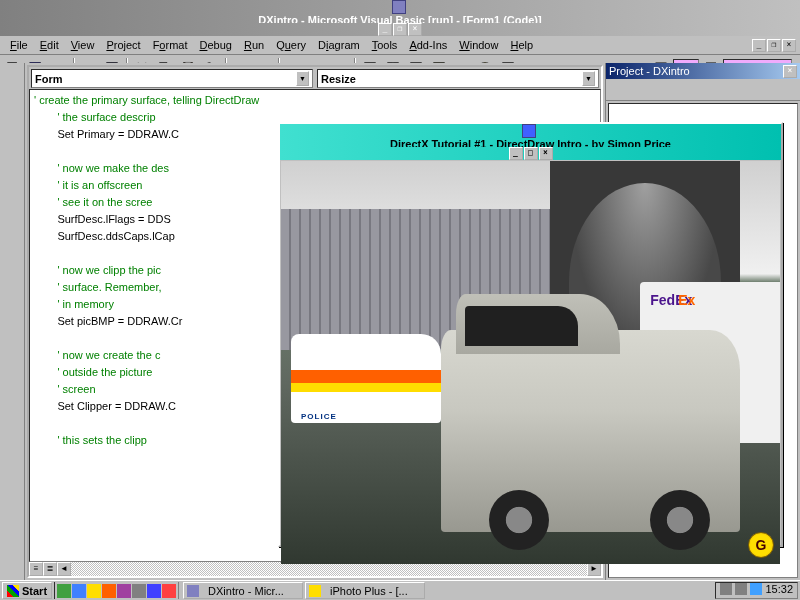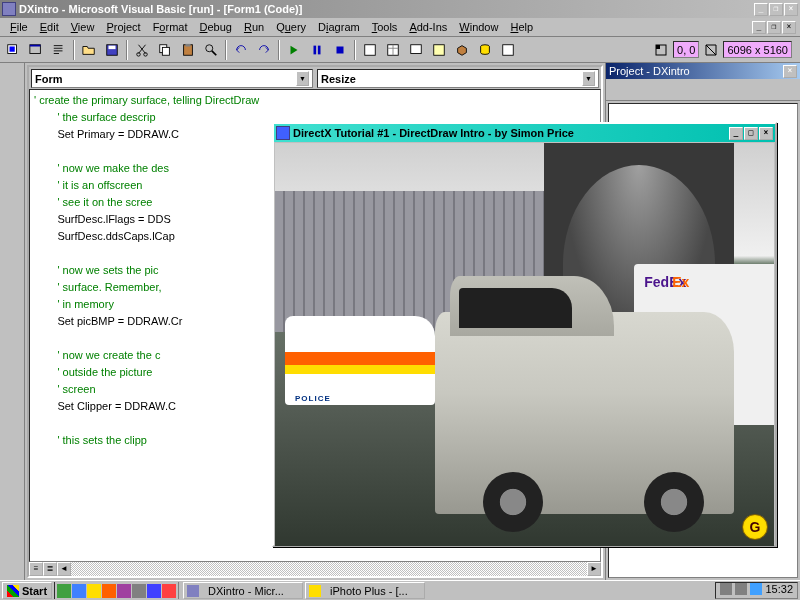--- a/index.html
+++ b/index.html
@@ -1,17 +1,17 @@
 <!DOCTYPE html>
 <html><head>
 <meta charset="utf-8">
 <style>
 * { box-sizing: border-box; margin: 0; padding: 0; font-family: "Tahoma","MS Sans Serif",sans-serif; font-size: 11px; }
 body { background: #008080; width: 800px; height: 600px; overflow: hidden; position: relative; }
-.titlebar { height: 18px; background: linear-gradient(to right,#0a246a,#a6caf0); color: #fff; display: flex; align-items: center; padding: 0 2px; }
+.titlebar { height: 36px; background: linear-gradient(to right,#0a246a,#a6caf0); color: #fff; display: flex; align-items: center; padding: 0 2px; flex-direction: column; }
 .titlebar.inactive { background: linear-gradient(to right,#808080,#c0c0c0); }
 .titlebar .ticon { width: 14px; height: 14px; background: #8080c0; margin-right: 3px; border: 1px solid #404080; }
 .titlebar .ttl { flex: 1; font-weight: bold; font-size: 11px; white-space: nowrap; overflow: hidden; }
 .winbtns { display: flex; gap: 1px; }
 .wbtn { width: 14px; height: 13px; background: #c0c0c0; border: 1px outset #fff; font-size: 8px; line-height: 10px; text-align: center; font-family: monospace; cursor: pointer; }
 .menubar { height: 19px; background: #c0c0c0; display: flex; align-items: center; padding: 0 4px; border-bottom: 1px solid #808080; }
 .menubar span { padding: 0 6px; cursor: pointer; }
 .menubar span u { text-decoration: underline; }
 .toolbar { height: 26px; background: #c0c0c0; display: flex; align-items: center; border-bottom: 1px solid #808080; padding: 0 2px; gap: 1px; }
 .tbtn { width: 22px; height: 21px; background: #c0c0c0; border: 1px solid #c0c0c0; display: inline-flex; align-items: center; justify-content: center; cursor: pointer; }
@@ -272,21 +272,21 @@
     <div class="codearea"><span class="comment">' create the primary surface, telling DirectDraw</span>
    <span class="comment">' the surface descrip</span>
    <span>Set Primary = DDRAW.C</span>
    <span></span>
    <span class="comment">' now we make the des</span>
    <span class="comment">' it is an offscreen </span>
    <span class="comment">' see it on the scree</span>
    <span>SurfDesc.lFlags = DDS</span>
    <span>SurfDesc.ddsCaps.lCap</span>
    <span></span>
-   <span class="comment">' now we sets the pic</span>
+   <span class="comment">' now we clipp the pic</span>
    <span class="comment">' surface. Remember, </span>
    <span class="comment">' in memory</span>
    <span>Set picBMP = DDRAW.Cr</span>
    <span></span>
    <span class="comment">' now we create the c</span>
    <span class="comment">' outside the picture</span>
    <span class="comment">' screen</span>
    <span>Set Clipper = DDRAW.C</span>
    <span></span>
    <span class="comment">' this sets the clipp</span></div>
@@ -306,21 +306,21 @@
     </div>
     <div class="panetoolbar">
       <div class="ptb"></div>
       <div class="ptb"></div>
       <div class="ptb"></div>
     </div>
     <div style="flex:1;background:#fff;border:1px inset #808080;margin:2px"></div>
   </div>
 </div>
 
-<div class="floating" style="left:272px;top:122px;width:505px;height:425px">
+<div class="floating" style="left:278px;top:122px;width:505px;height:425px">
   <div class="titlebar dxtitle">
     <div class="ticon" style="background:#4060ff"></div>
     <div class="ttl" style="color:#000">DirectX Tutorial #1 - DirectDraw Intro - by Simon Price</div>
     <div class="winbtns">
       <div class="wbtn">_</div>
       <div class="wbtn">□</div>
       <div class="wbtn">×</div>
     </div>
   </div>
   <div class="content" style="height:403px">

